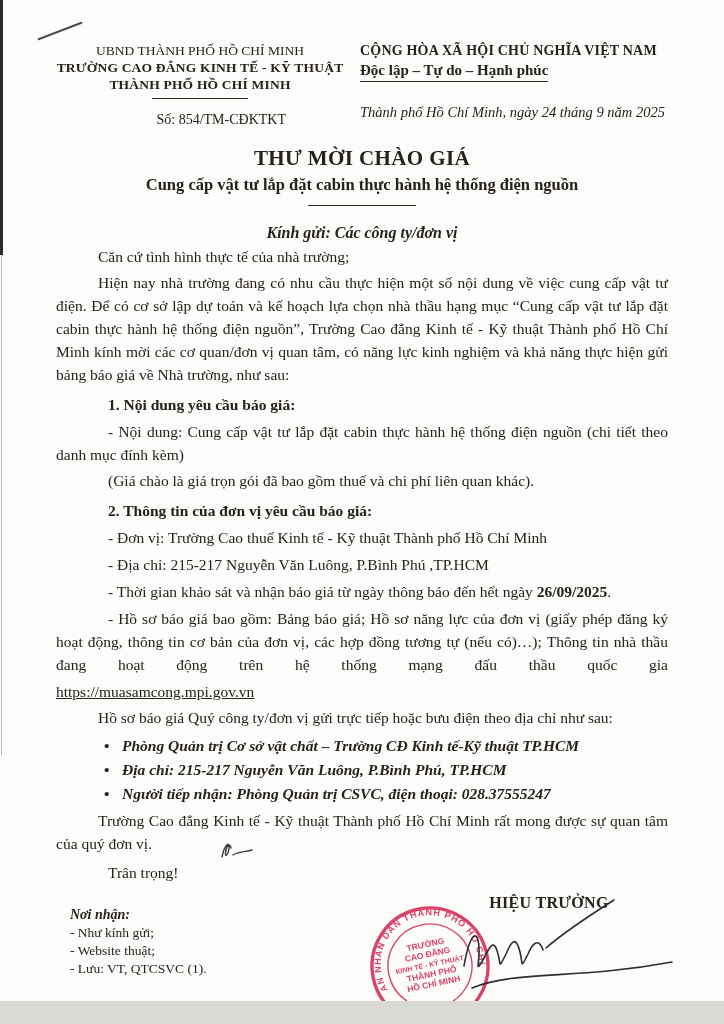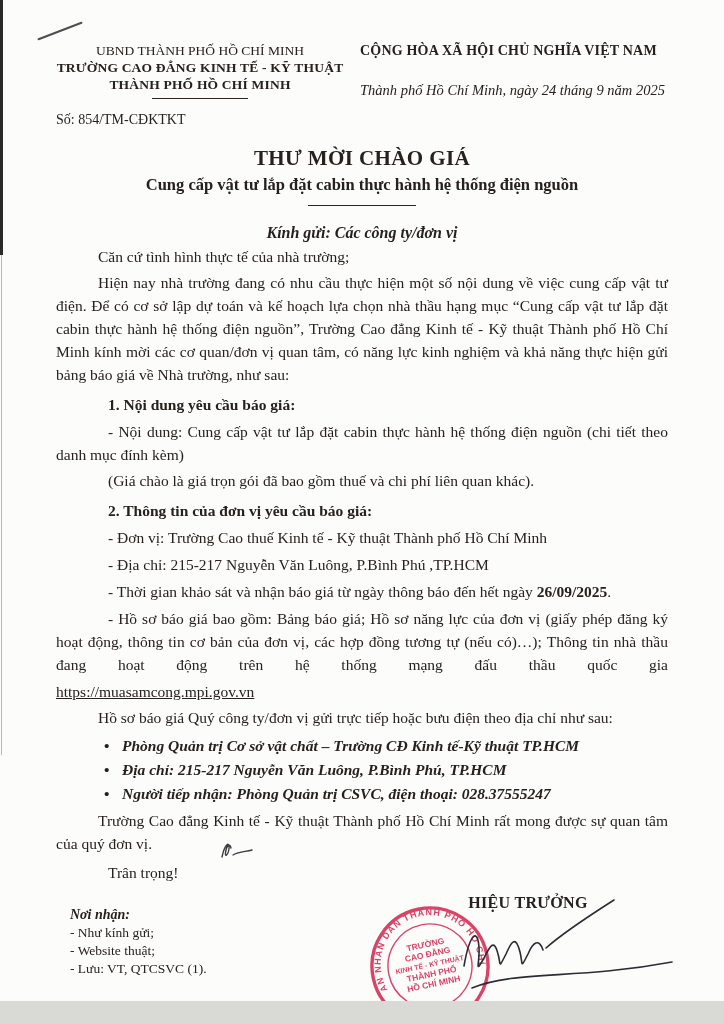--- a/index.html
+++ b/index.html
@@ -14,21 +14,21 @@
   }
   .scan-edge{position:absolute;left:0;top:0;width:3px;height:255px;background:#2a2a2a;}
   .scan-edge2{position:absolute;left:1px;top:255px;width:1px;height:500px;background:#b9b9b4;}
   .pen-mark{position:absolute;left:36px;top:30px;width:48px;height:2px;background:#4d4d52;transform:rotate(-21deg);border-radius:2px;}
   .content{position:absolute;left:56px;top:42px;width:612px;}
   
   .hdr{display:flex;justify-content:space-between;align-items:flex-start;}
   .hdr-left{width:288px;text-align:center;font-size:13.5px;line-height:17px;}
   .hdr-left .b{font-weight:bold;letter-spacing:.2px;}
   .hdr-rule{width:96px;border-bottom:1.4px solid #2b2520;margin:5px auto 0;}
-  .doc-no{font-size:14px;margin-top:12px;text-align:left;width:230px;}
+  .doc-no{font-size:14px;margin-top:12px;text-align:right;width:230px;}
   .hdr-right{width:308px;text-align:left;}
   .hdr-right .nat{font-weight:bold;font-size:14px;letter-spacing:.2px;line-height:18px;}
   .hdr-right .motto{font-weight:bold;font-size:15px;display:inline-block;border-bottom:1.5px solid #2b2520;padding-bottom:2px;margin-top:2px;}
   .dateline{font-style:italic;font-size:14.5px;margin-top:22px;white-space:nowrap;}
   
   .title{margin-top:18px;text-align:center;font-weight:bold;font-size:21px;letter-spacing:.4px;}
   .subtitle{text-align:center;font-weight:bold;font-size:16.5px;margin-top:4px;}
   .title-rule{width:108px;border-bottom:1.5px solid #2b2520;margin:10px auto 0;}
   .salutation{text-align:center;font-weight:bold;font-style:italic;font-size:16px;margin-top:18px;}
   
@@ -41,21 +41,21 @@
   .link{text-decoration:underline;color:#27211d;}
   .bullets{margin-top:5px;}
   .bullet{font-size:15.5px;line-height:24px;font-weight:bold;font-style:italic;padding-left:66px;position:relative;}
   .bullet::before{content:"•";position:absolute;left:48px;font-style:normal;}
   .closing-wrap{position:relative;}
   .paraph{position:absolute;}
   
   .footer{position:relative;height:240px;margin-top:6px;}
   .recipients{position:absolute;left:14px;top:16px;font-size:13.5px;line-height:18px;}
   .recipients .rh{font-weight:bold;font-style:italic;font-size:14px;}
-  .signer-title{position:absolute;left:372px;top:4px;width:200px;text-align:center;font-weight:bold;font-size:16px;letter-spacing:.3px;}
+  .signer-title{position:absolute;left:393px;top:4px;width:200px;text-align:center;font-weight:bold;font-size:16px;letter-spacing:.3px;}
   .stamp{position:absolute;left:312px;top:14px;transform:rotate(-12deg);opacity:.92;}
   .sig{position:absolute;left:390px;top:6px;}
 </style>
 </head>
 <body>
 
 <div class="page">
   <div class="scan-edge"></div>
   <div class="scan-edge2"></div>
   <div class="pen-mark"></div>
@@ -65,20 +65,21 @@
     <div class="hdr">
       <div class="hdr-left">
         <div>UBND THÀNH PHỐ HỒ CHÍ MINH</div>
         <div class="b">TRƯỜNG CAO ĐẲNG KINH TẾ - KỸ THUẬT</div>
         <div class="b">THÀNH PHỐ HỒ CHÍ MINH</div>
         <div class="hdr-rule"></div>
         <div class="doc-no">Số: 854/TM-CĐKTKT</div>
       </div>
       <div class="hdr-right">
         <div class="nat">CỘNG HÒA XÃ HỘI CHỦ NGHĨA VIỆT NAM</div>
+        <div class="motto">Độc lập – Tự do – Hạnh phúc</div>
         <div class="dateline">Thành phố Hồ Chí Minh, ngày 24 tháng 9 năm 2025</div>
       </div>
     </div>
 
     <div class="title">THƯ MỜI CHÀO GIÁ</div>
     <div class="subtitle">Cung cấp vật tư lắp đặt cabin thực hành hệ thống điện nguồn</div>
     <div class="title-rule"></div>
     <div class="salutation">Kính gửi: Các công ty/đơn vị</div>
 
     <div class="para ind">Căn cứ tình hình thực tế của nhà trường;</div>

